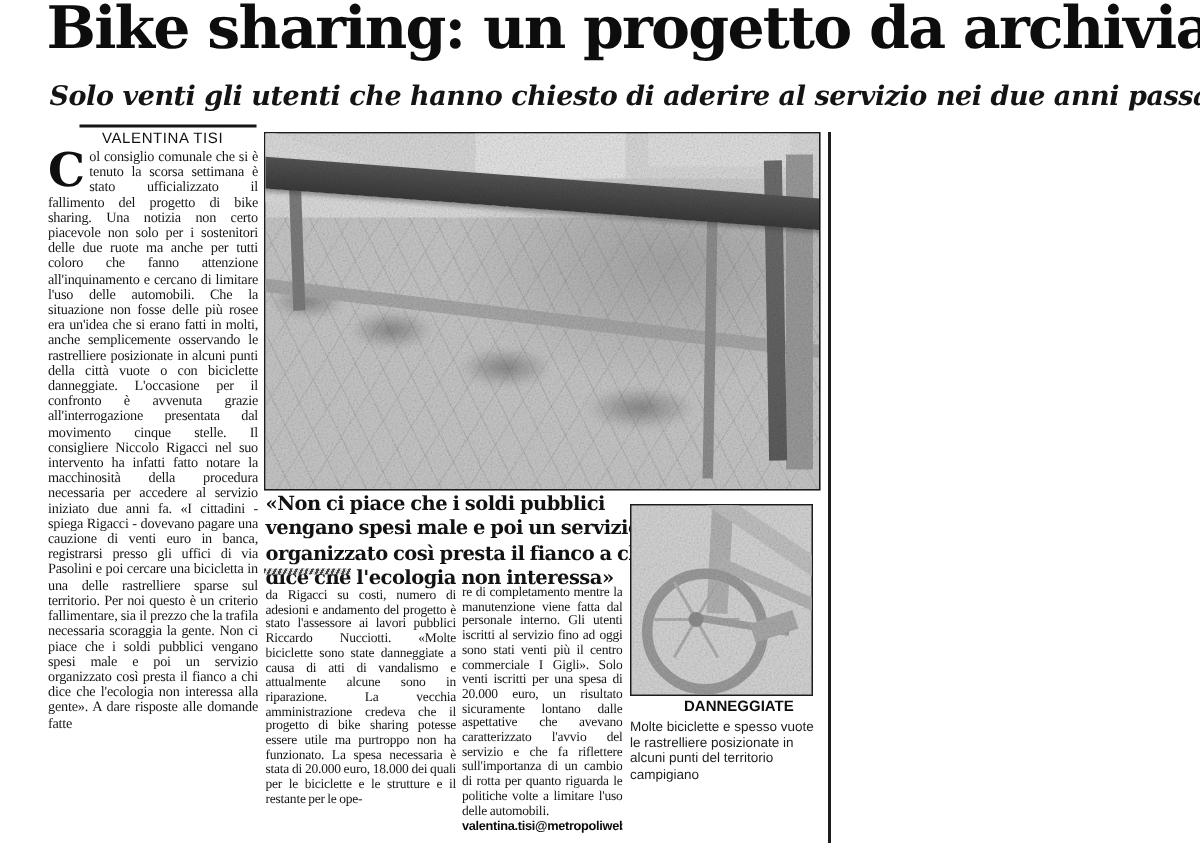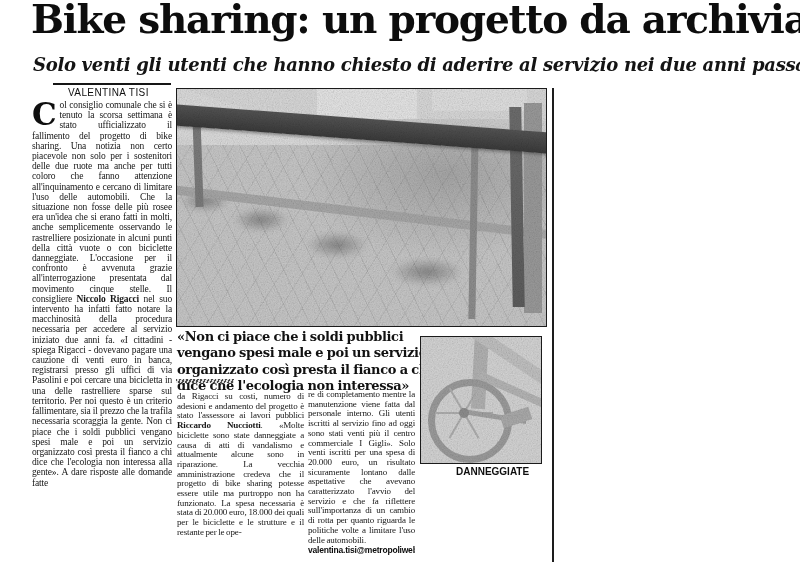--- a/index.html
+++ b/index.html
@@ -27,21 +27,21 @@
   }
   
   .col{
     position:absolute;text-align:justify;color:#161616;
     overflow:hidden;hyphens:auto;-webkit-hyphens:auto;
     word-spacing:-0.4px;letter-spacing:-0.15px;
   }
   .col1{left:32px;top:100px;width:140px;height:458px;font-size:9.5px;line-height:10.2px;}
   .col2{left:177px;top:392px;width:127px;height:168px;font-size:9px;line-height:9.7px;}
   .col3{left:308px;top:390px;width:107px;height:168px;font-size:9px;line-height:9.7px;}
-  .col b{font-weight:bold;}
+  .col b{font-weight:normal;}
   .dropcap{
     float:left;font-family:"DejaVu Serif", serif;font-weight:bold;
     font-size:31px;line-height:27px;padding:1px 3px 0 0;color:#0f0f0f;
   }
   .email{
     text-align:right;font-family:"Liberation Sans", sans-serif;
     font-weight:bold;font-size:8.5px;letter-spacing:-0.2px;margin-top:1px;color:#0c0c0c;
   }
   
   .pullquote{
@@ -173,16 +173,17 @@
     <svg class="noise" xmlns="http://www.w3.org/2000/svg">
       <filter id="g2">
           <feTurbulence type="fractalNoise" baseFrequency="0.8" numOctaves="2" stitchTiles="stitch"></feTurbulence>
           <feColorMatrix type="saturate" values="0"></feColorMatrix>
         </filter>
       <rect width="100%" height="100%" filter="url(#g2)"></rect>
     </svg>
   </div>
 
   <div class="cap-label">DANNEGGIATE</div>
+  <div class="cap-text">Molte biciclette e spesso vuote le rastrelliere posizionate in alcuni punti del territorio campigiano</div>
 
   <div class="vrule"></div>
 
 </div>
 
 </body></html>

